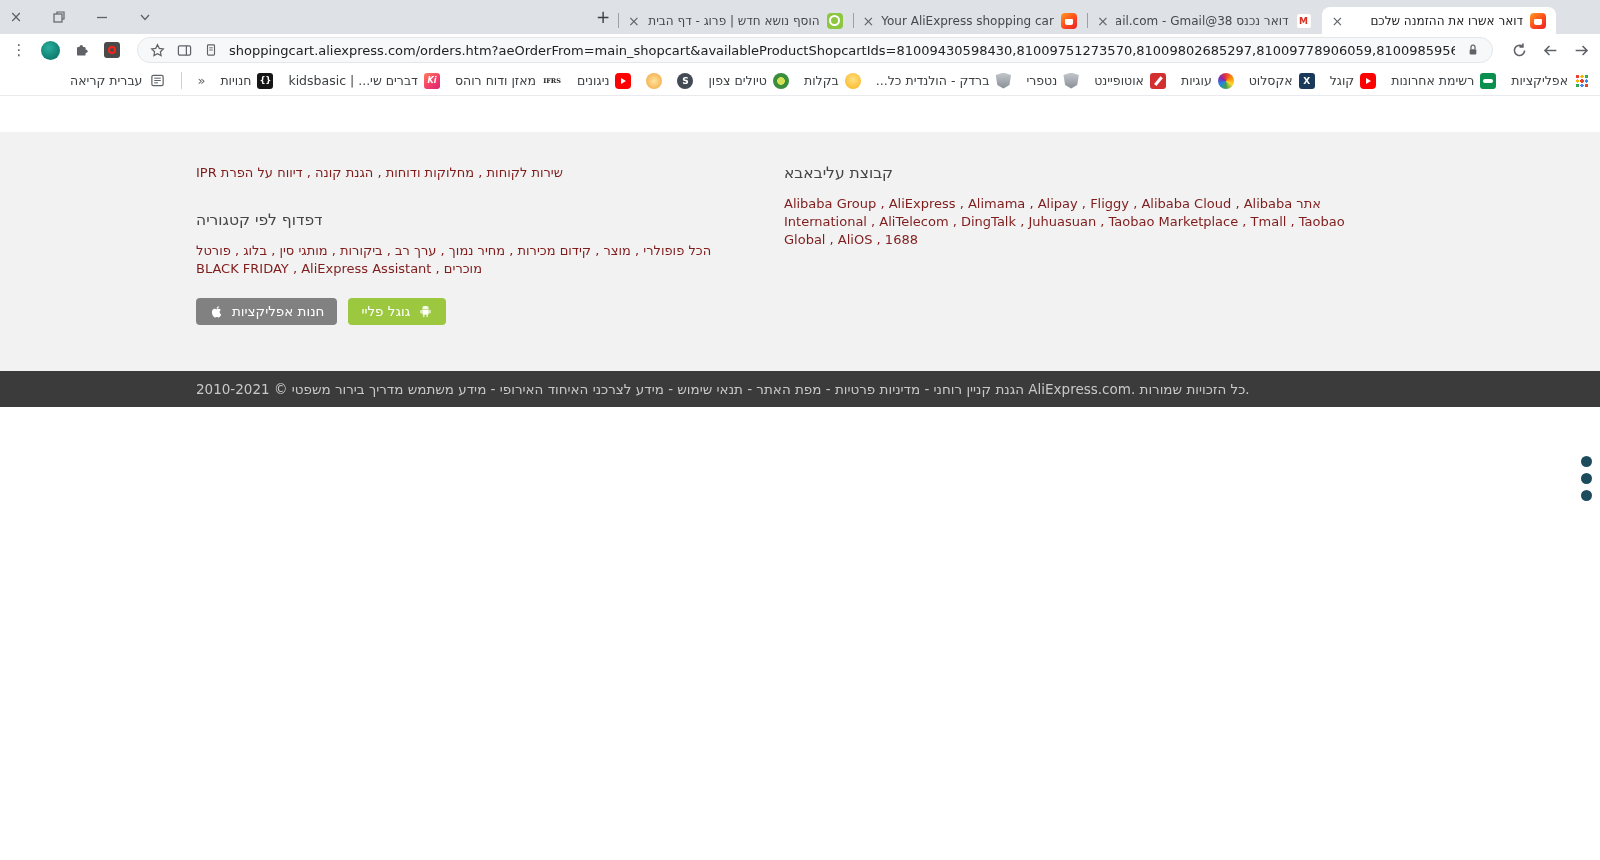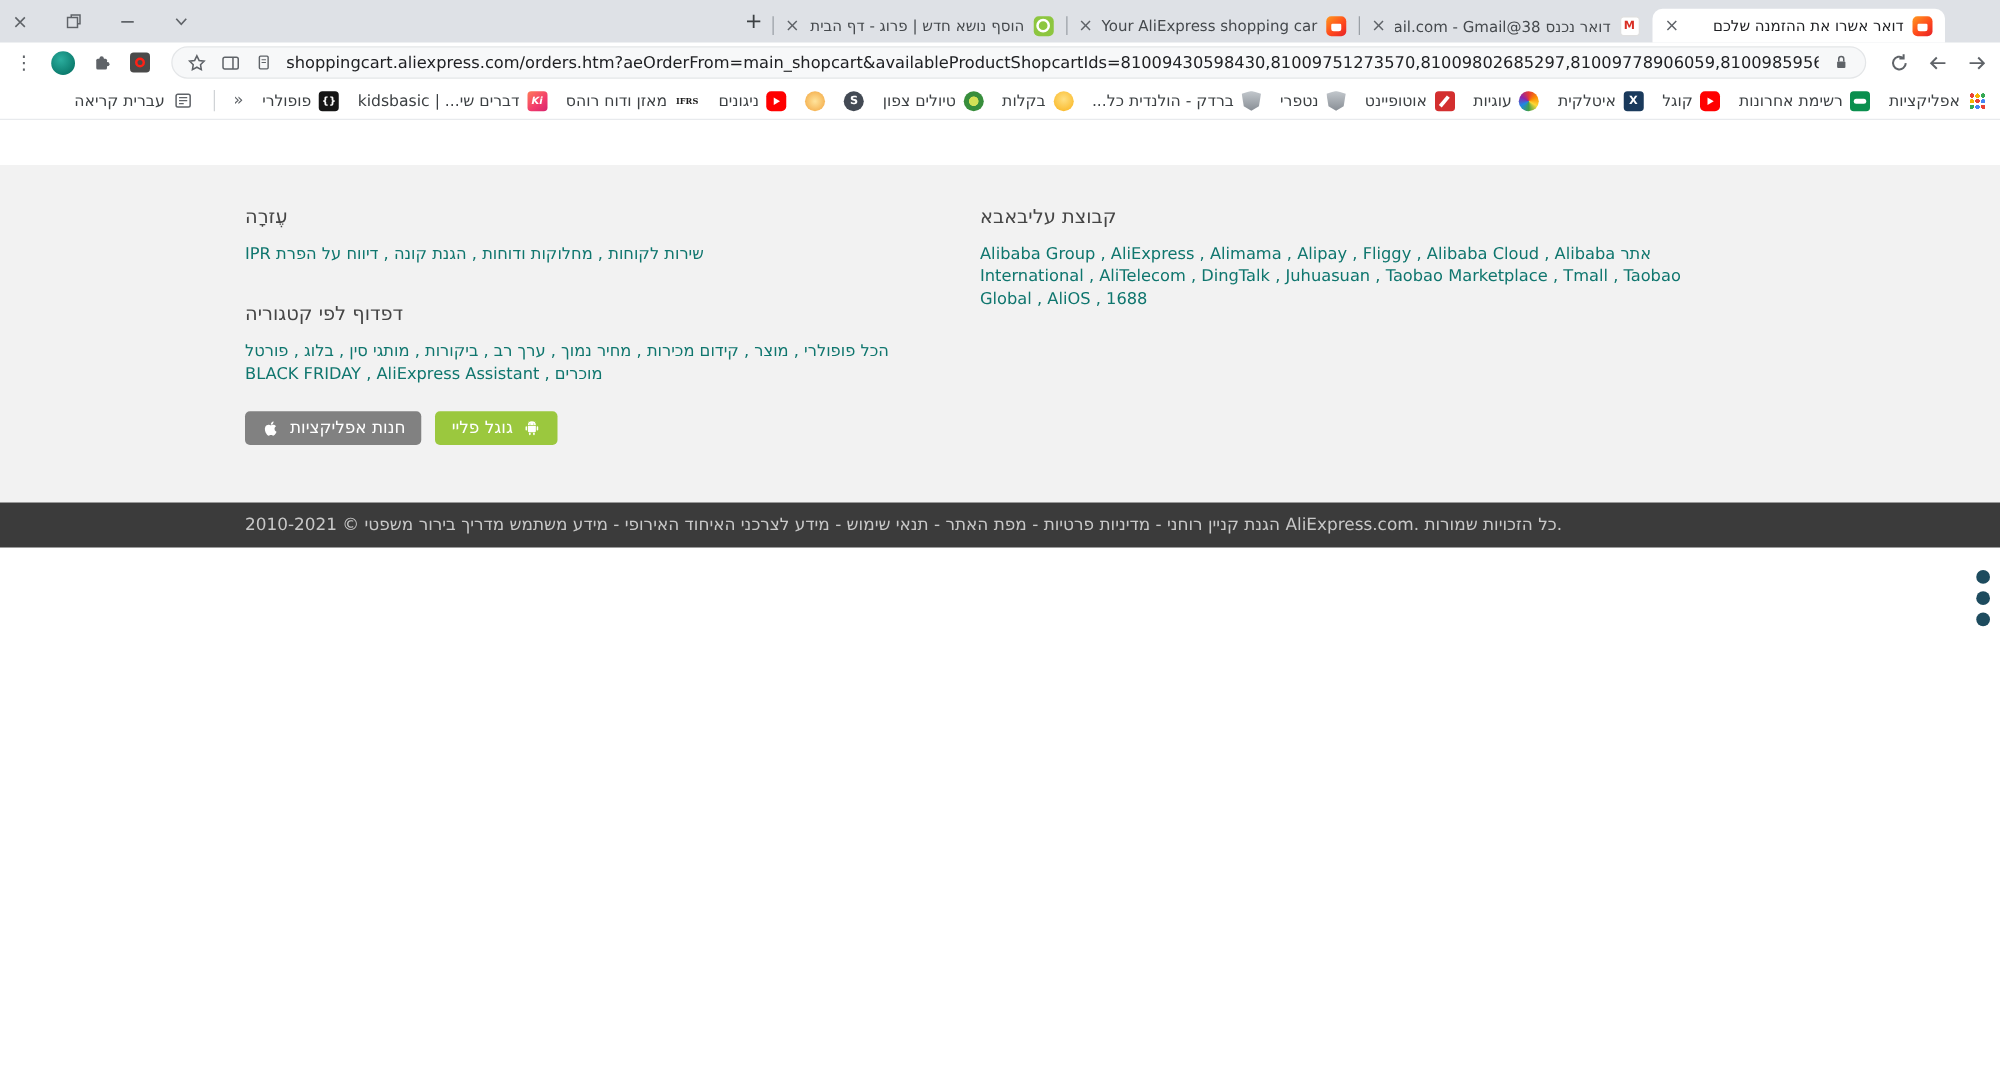--- a/index.html
+++ b/index.html
@@ -78,21 +78,21 @@
   .braces-icon::after { content:"{}"; color:#fff; font-size:8px; font-weight:bold; }
 
   
   .page { position:relative; height:764px; background:#fff; }
   .footer-gray { margin-top:36px; background:#f2f2f2; padding:32px 0 46px; }
   .cols { margin-left:196px; width:1154px; display:flex; direction:rtl; justify-content:space-between; }
   .col { direction:rtl; text-align:left; }
   .col-langs { width:566px; }
   .col-help  { width:548px; }
   .ft-title { font-size:15.5px; font-weight:400; color:#454545; margin-bottom:13px; }
-  .ft-links { font-size:13px; color:#0f766e; line-height:1.38; cursor:pointer; }
+  .ft-links { font-size:13px; color:#7f1d1d; line-height:1.38; cursor:pointer; }
   .ft-section + .ft-section { margin-top:29px; }
   .btn-row { margin-top:20px; direction:ltr; display:flex; gap:11px; }
   .btn { height:27px; border-radius:4px; display:flex; align-items:center; gap:8px; padding:0 13px; color:#fff; font-size:13.5px; font-weight:normal; border:none; cursor:pointer; font-family:"DejaVu Sans",sans-serif; }
   .btn-gp { background:#9bc83e; }
   .btn-as { background:#818181; }
   .android-bot, .apple-logo { width:15px; height:15px; flex:none; }
 
   .legal-bar { background:#3b3b3b; height:36px; display:flex; align-items:center; }
   .legal-text { margin-left:196px; direction:rtl; text-align:left; color:#c8c8c8; font-size:13.5px; white-space:nowrap; cursor:pointer; }
 
@@ -213,21 +213,21 @@
     <span class="bm">
       <span class="ico bank-green-icon"></span>
       <span dir="auto">רשימת אחרונות</span>
     </span>
     <span class="bm">
       <span class="ico youtube-icon"></span>
       <span dir="auto">קוגל</span>
     </span>
     <span class="bm">
       <span class="ico excel-x-icon"></span>
-      <span dir="auto">איטלקית</span>
+      <span dir="auto">אקסלוט</span>
     </span>
     <span class="bm">
       <span class="ico color-wheel-icon"></span>
       <span dir="auto">עוגיות</span>
     </span>
     <span class="bm">
       <span class="ico autopaint-red-icon"></span>
       <span dir="auto">אוטופיינט</span>
     </span>
     <span class="bm">
@@ -259,21 +259,21 @@
     <span class="bm">
       <span class="ico ifrs-icon"></span>
       <span dir="auto">מאזן ודוח רוהס</span>
     </span>
     <span class="bm">
       <span class="ico ki-icon"></span>
       <span dir="auto">דברים שי... | kidsbasic</span>
     </span>
     <span class="bm">
       <span class="ico braces-icon"></span>
-      <span dir="auto">פופולרי</span>
+      <span dir="auto">חנויות</span>
     </span>
     <span class="bm-chevron" id="bm-overflow">«</span>
   <span class="bm-divider"></span>
   <span class="bm">
     <span class="tb-icon">
       <svg width="15" height="15" viewBox="0 0 16 16">
           <rect x="2" y="2.5" width="12" height="11" rx="1.5" fill="none" stroke="#5f6368" stroke-width="1.3"></rect>
           <line x1="4.5" y1="5.5" x2="11.5" y2="5.5" stroke="#5f6368" stroke-width="1.1"></line>
           <line x1="4.5" y1="8" x2="11.5" y2="8" stroke="#5f6368" stroke-width="1.1"></line>
           <line x1="4.5" y1="10.5" x2="8.5" y2="10.5" stroke="#5f6368" stroke-width="1.1"></line>
@@ -287,21 +287,20 @@
   <div class="footer-gray">
     <div class="cols">
       <div class="col col-langs">
         <div class="ft-section">
           <div class="ft-title">קבוצת עליבאבא</div>
           <div class="ft-links">אתר Alibaba Group , AliExpress , Alimama , Alipay , Fliggy , Alibaba Cloud , Alibaba International , AliTelecom , DingTalk , Juhuasuan , Taobao Marketplace , Tmall , Taobao Global , AliOS , 1688</div>
         </div>
       </div>
       <div class="col col-help">
         <div class="ft-section">
-          <div class="ft-title">עֶזרָה</div>
           <div class="ft-links">שירות לקוחות , מחלוקות ודוחות , הגנת קונה , דיווח על הפרת IPR</div>
         </div>
         <div class="ft-section">
           <div class="ft-title">דפדוף לפי קטגוריה</div>
           <div class="ft-links">הכל פופולרי , מוצר , קידום מכירות , מחיר נמוך , ערך רב , ביקורות , מותגי סין , בלוג , פורטל מוכרים , BLACK FRIDAY , AliExpress Assistant</div>
         </div>
         <div class="btn-row">
           <button class="btn btn-as">
             <svg class="apple-logo" viewBox="0 0 16 16">
                 <path fill="#fff" d="M11.3 8.6c0-1.5 1.2-2.2 1.3-2.3-.7-1-1.8-1.2-2.2-1.2-.9-.1-1.8.5-2.3.5-.5 0-1.2-.5-2-.5-1 0-2 .6-2.5 1.5-1.1 1.9-.3 4.7.8 6.2.5.8 1.1 1.6 1.9 1.6.8 0 1.1-.5 2-.5s1.2.5 2 .5 1.4-.8 1.9-1.5c.6-.9.8-1.7.8-1.8-.1 0-1.7-.6-1.7-2.5zM9.9 4.2c.4-.5.7-1.2.6-1.9-.6 0-1.3.4-1.7.9-.4.4-.7 1.1-.6 1.8.7.1 1.3-.3 1.7-.8z"></path>

